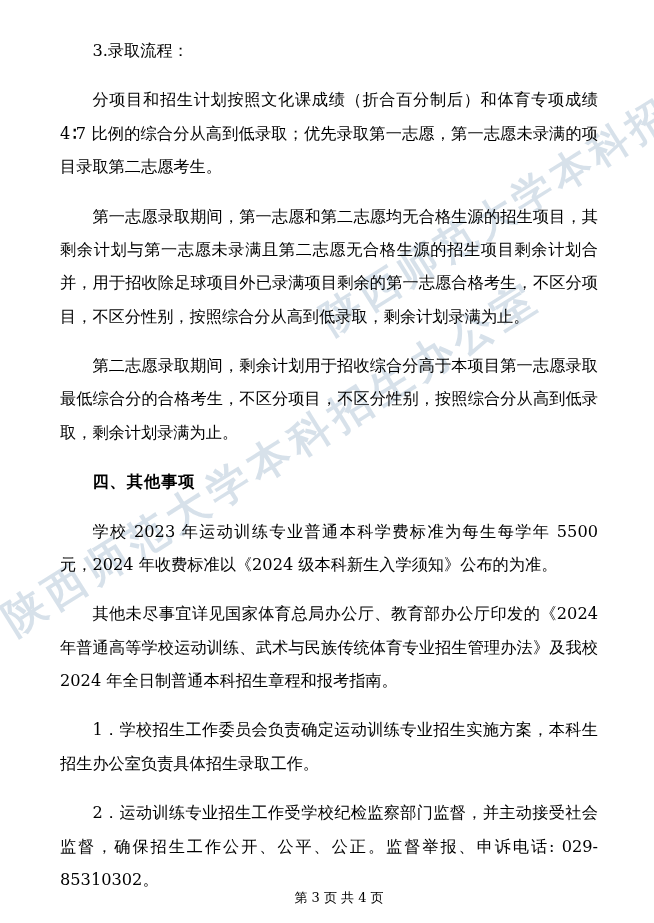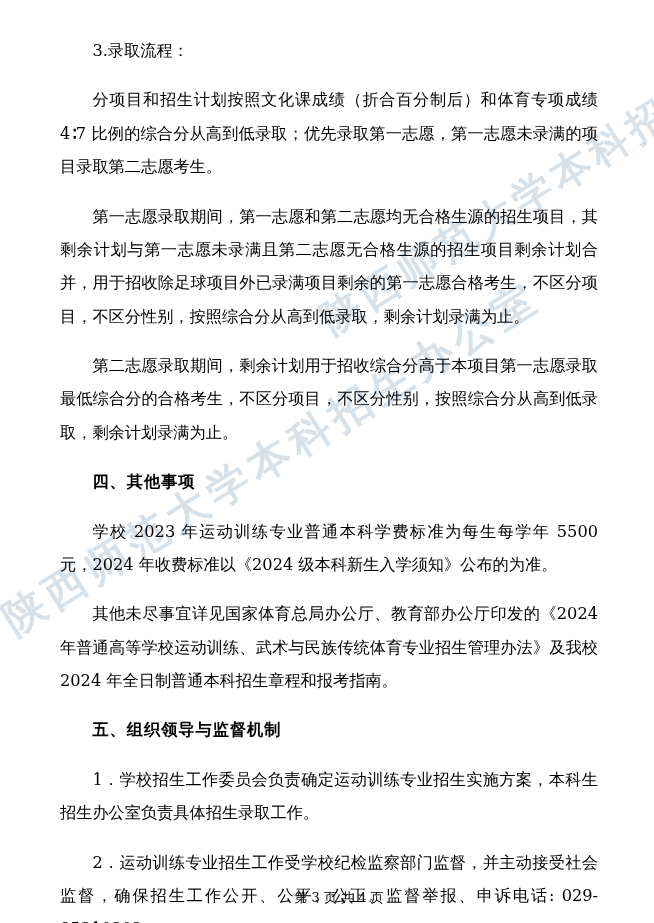--- a/index.html
+++ b/index.html
@@ -98,19 +98,18 @@
   </div>
 
   <div class="content">
     <p class="indent2">3.录取流程：</p>
     <p class="indent2">分项目和招生计划按照文化课成绩（折合百分制后）和体育专项成绩 4∶7 比例的综合分从高到低录取；优先录取第一志愿，第一志愿未录满的项目录取第二志愿考生。</p>
     <p class="indent2">第一志愿录取期间，第一志愿和第二志愿均无合格生源的招生项目，其剩余计划与第一志愿未录满且第二志愿无合格生源的招生项目剩余计划合并，用于招收除足球项目外已录满项目剩余的第一志愿合格考生，不区分项目，不区分性别，按照综合分从高到低录取，剩余计划录满为止。</p>
     <p class="indent2">第二志愿录取期间，剩余计划用于招收综合分高于本项目第一志愿录取最低综合分的合格考生，不区分项目，不区分性别，按照综合分从高到低录取，剩余计划录满为止。</p>
     <p class="heading">四、其他事项</p>
     <p class="indent2">学校 2023 年运动训练专业普通本科学费标准为每生每学年 5500 元，2024 年收费标准以《2024 级本科新生入学须知》公布的为准。</p>
     <p class="indent2">其他未尽事宜详见国家体育总局办公厅、教育部办公厅印发的《2024年普通高等学校运动训练、武术与民族传统体育专业招生管理办法》及我校 2024 年全日制普通本科招生章程和报考指南。</p>
-    <p class="heading">五、组织领导与监督机制</p>
     <p class="indent2">1．学校招生工作委员会负责确定运动训练专业招生实施方案，本科生招生办公室负责具体招生录取工作。</p>
     <p class="indent2">2．运动训练专业招生工作受学校纪检监察部门监督，并主动接受社会监督，确保招生工作公开、公平、公正。监督举报、申诉电话: 029-85310302。</p>
   </div>
 
   <div class="footer">第 3 页 共 4 页</div>
 </div>
 
 </body></html>

